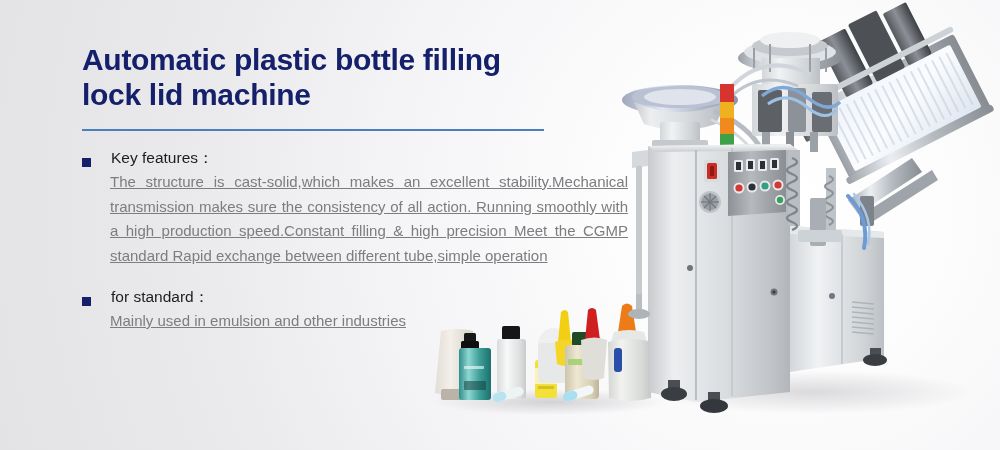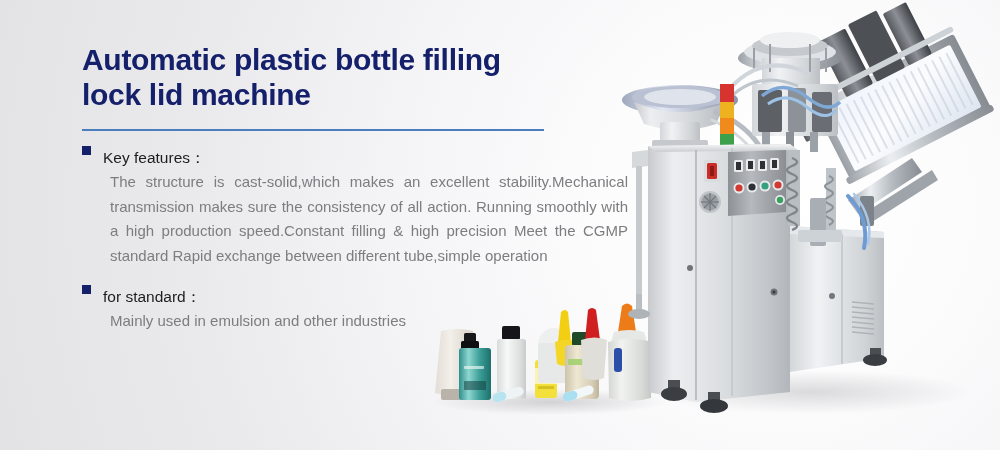--- a/index.html
+++ b/index.html
@@ -40,22 +40,22 @@
   #title-rule {
     width: 462px;
     height: 2px;
     background: #4b7ebc;
     margin-top: 17px;
   }
   .feature-block { margin-top: 16px; }
   .feature-block.second { margin-top: 18px; }
   .bullet-row {
     display: flex;
-    align-items: flex-start;
-    gap: 12px;
+    align-items: flex-end;
+    gap: 20px;
   }
   .bullet-square {
     width: 9px;
     height: 9px;
     background: #15206b;
     flex: 0 0 auto;
     position: relative;
     top: -1px;
   }
   .bullet-heading {
@@ -64,20 +64,21 @@
     line-height: 21px;
   }
   .feature-body {
     color: #7d7d80;
     font-size: 15px;
     line-height: 24.5px;
     text-align: justify;
     margin-left: 28px;
     margin-top: 2px;
     width: 518px;
+    text-decoration: underline;
   }
   .feature-body.nojustify { text-align: left; }
 
   
   #machine {
     position: absolute;
     left: 612px;
     top: 0px;
     width: 392px;
     height: 430px;

